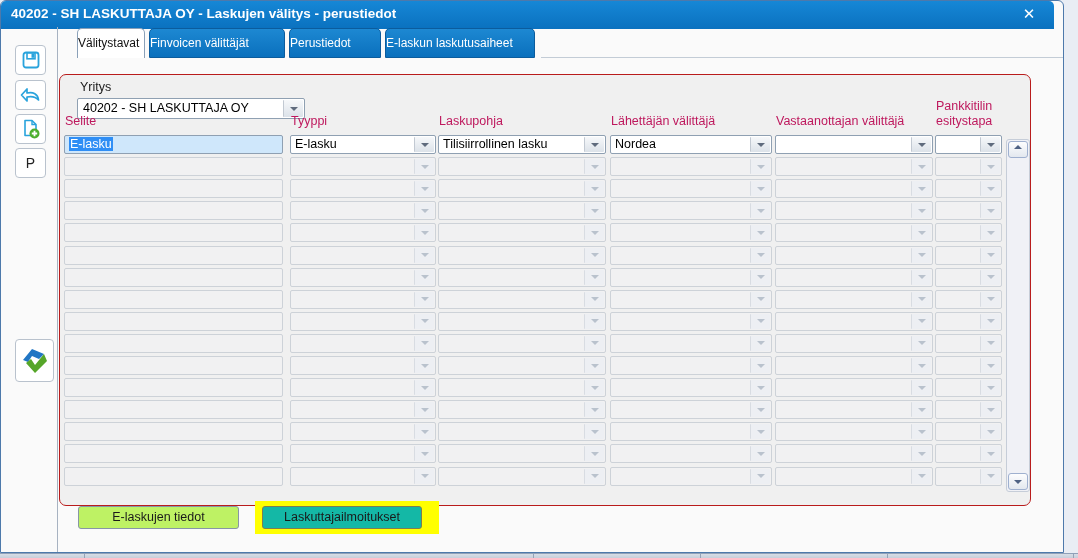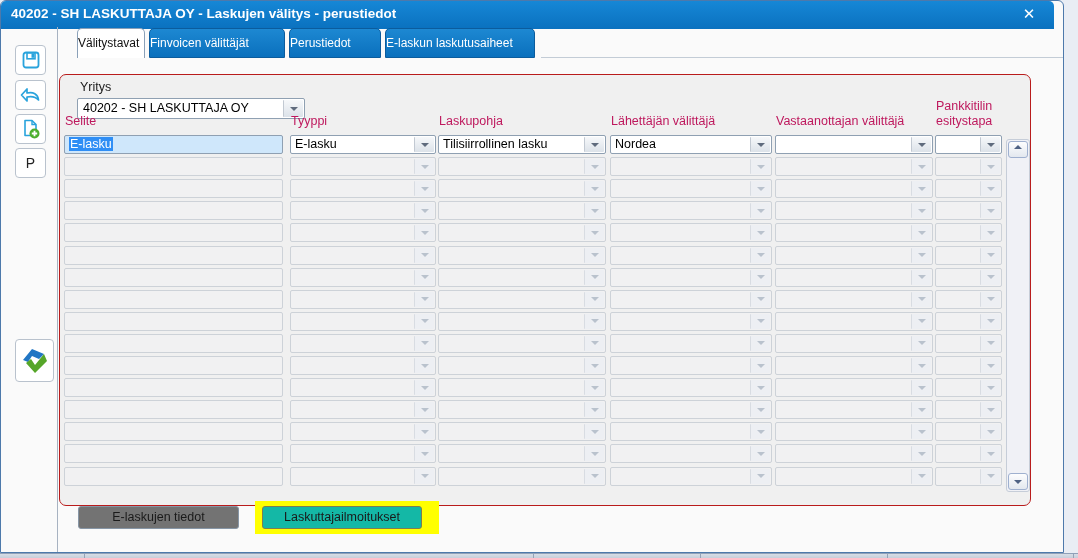--- a/index.html
+++ b/index.html
@@ -65,21 +65,21 @@
   .scr-btn{position:absolute;left:1px;right:1px;height:17px;background:linear-gradient(#fdfdfe,#e3e8ef);
     border:1px solid #9fb0cf;border-radius:3px;box-sizing:border-box;}
   .scr-btn.up{top:1px;}
   .scr-btn.down{bottom:1px;}
   .scr-btn i{position:absolute;left:50%;top:50%;display:block;width:0;height:0;border:4px solid transparent;}
   .scr-btn.up i{margin:-5px 0 0 -4px;border-bottom-color:#4f6284;border-top:none;}
   .scr-btn.down i{margin:-2px 0 0 -4px;border-top-color:#4f6284;border-bottom:none;}
   
   .foot-btn{position:absolute;top:505px;height:23px;box-sizing:border-box;border-radius:3px;
     font-size:12.5px;text-align:center;line-height:21px;color:#1a1a1a;}
-  .foot-btn.plain{left:77px;width:161px;background:#737373;border:1px solid #8796a6;}
+  .foot-btn.plain{left:77px;width:161px;background:#bef264;border:1px solid #8796a6;}
   .highlight-block{position:absolute;left:254px;top:500px;width:184px;height:33px;background:#ffff00;}
   .foot-btn.hl{left:261px;width:160px;background:#14b8a6;border:1px solid #7d7d52;}
   svg{display:block;}
 </style>
 </head>
 <body>
 
 <div class="bg-right-strip">
   
   

